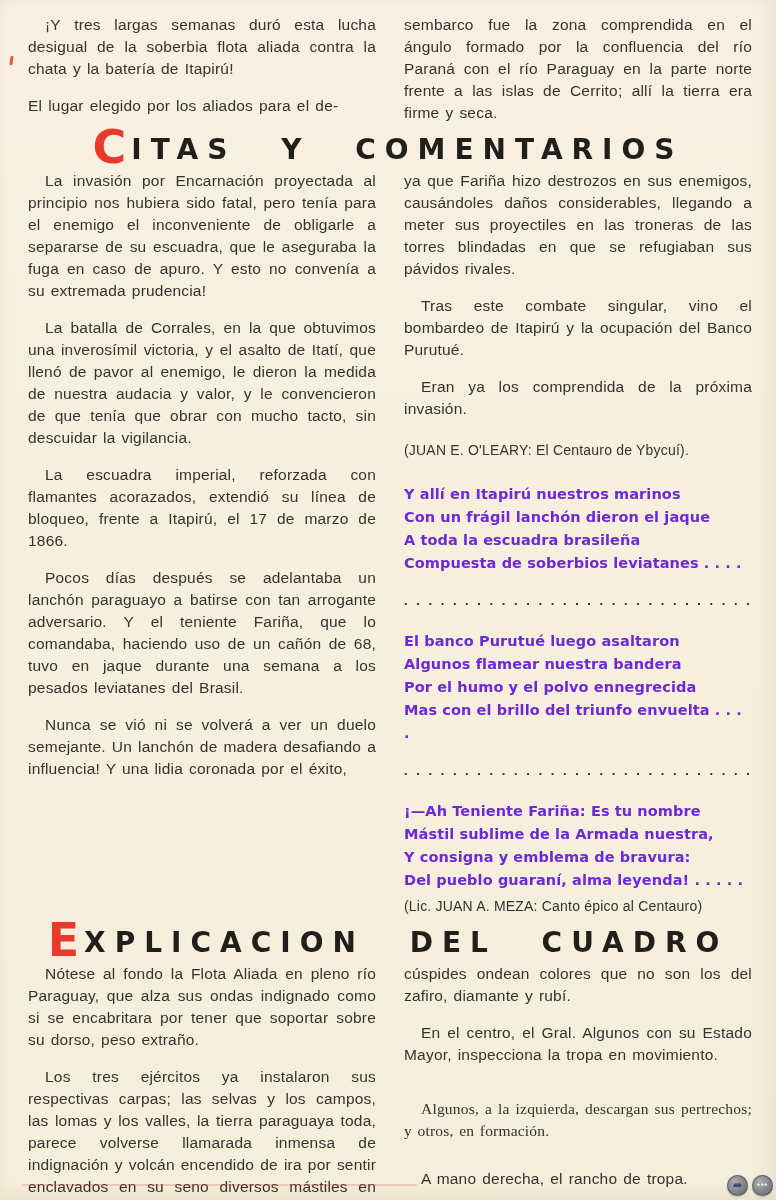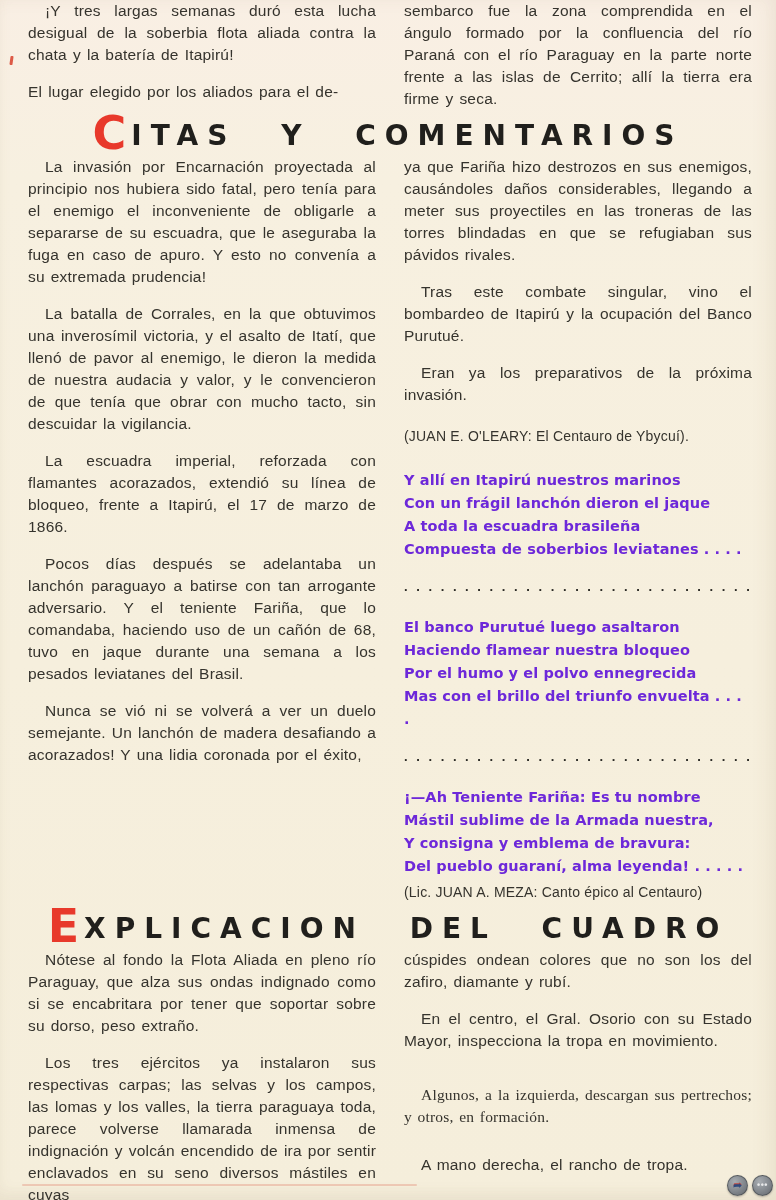--- a/index.html
+++ b/index.html
@@ -23,21 +23,21 @@
     font-size: 15.5px;
     line-height: 22px;
     text-align: justify;
     text-indent: 17px;
     letter-spacing: 0.2px;
     word-spacing: 1.5px;
   }
   p.para.no-indent { text-indent: 0; }
   p.para.last { margin-bottom: 0; }
 
-  .intro { }
+  .intro { padding-top: 14px; }
 
   h1.display {
     margin: 0; padding: 0;
     text-align: center;
     font-family: "DejaVu Sans", sans-serif;
     font-weight: bold;
     color: #201f1c;
     font-size: 28px;
     letter-spacing: 9px;
     word-spacing: 26px;
@@ -143,55 +143,55 @@
   </div>
 
   <h1 class="display h1-citas"><span class="initial">C</span><span>ITAS Y COMENTARIOS</span></h1>
 
   <div class="cols">
     <div class="col">
       <p class="para">La invasión por Encarnación proyectada al principio nos hubiera sido fatal, pero tenía para el enemigo el inconveniente de obligarle a separarse de su escuadra, que le aseguraba la fuga en caso de apuro. Y esto no convenía a su extremada prudencia!</p>
       <p class="para">La batalla de Corrales, en la que obtuvimos una inverosímil victoria, y el asalto de Itatí, que llenó de pavor al enemigo, le dieron la medida de nuestra audacia y valor, y le convencieron de que tenía que obrar con mucho tacto, sin descuidar la vigilancia.</p>
       <p class="para">La escuadra imperial, reforzada con flamantes acorazados, extendió su línea de bloqueo, frente a Itapirú, el 17 de marzo de 1866.</p>
       <p class="para">Pocos días después se adelantaba un lanchón paraguayo a batirse con tan arrogante adversario. Y el teniente Fariña, que lo comandaba, haciendo uso de un cañón de 68, tuvo en jaque durante una semana a los pesados leviatanes del Brasil.</p>
-      <p class="para last">Nunca se vió ni se volverá a ver un duelo semejante. Un lanchón de madera desafiando a acorazados! Y una lidia coronada por el éxito,</p>
+      <p class="para last">Nunca se vió ni se volverá a ver un duelo semejante. Un lanchón de madera desafiando a influencia! Y una lidia coronada por el éxito,</p>
     </div>
     <div class="col">
       <p class="para no-indent">ya que Fariña hizo destrozos en sus enemigos, causándoles daños considerables, llegando a meter sus proyectiles en las troneras de las torres blindadas en que se refugiaban sus pávidos rivales.</p>
       <p class="para">Tras este combate singular, vino el bombardeo de Itapirú y la ocupación del Banco Purutué.</p>
-      <p class="para">Eran ya los preparativos de la próxima invasión.</p>
+      <p class="para">Eran ya los comprendida de la próxima invasión.</p>
       <p class="citation">(JUAN E. O'LEARY: El Centauro de Ybycuí).</p>
       <div class="poem">Y allí en Itapirú nuestros marinos
 Con un frágil lanchón dieron el jaque
 A toda la escuadra brasileña
 Compuesta de soberbios leviatanes . . . .</div>
       <div class="dotted">. . . . . . . . . . . . . . . . . . . . . . . . . . . . . .</div>
       <div class="poem">El banco Purutué luego asaltaron
-Haciendo flamear nuestra bloqueo
+Algunos flamear nuestra bandera
 Por el humo y el polvo ennegrecida
 Mas con el brillo del triunfo envuelta . . . .</div>
       <div class="dotted">. . . . . . . . . . . . . . . . . . . . . . . . . . . . . .</div>
       <div class="poem">¡—Ah Teniente Fariña: Es tu nombre
 Mástil sublime de la Armada nuestra,
 Y consigna y emblema de bravura:
 Del pueblo guaraní, alma leyenda! . . . . .</div>
       <p class="citation meza">(Lic. JUAN A. MEZA: Canto épico al Centauro)</p>
     </div>
   </div>
 
   <h1 class="display h1-explicacion"><span class="initial">E</span><span>XPLICACION DEL CUADRO</span></h1>
 
   <div class="cols explicacion-cols">
     <div class="col">
       <p class="para">Nótese al fondo la Flota Aliada en pleno río Paraguay, que alza sus ondas indignado como si se encabritara por tener que soportar sobre su dorso, peso extraño.</p>
       <p class="para last">Los tres ejércitos ya instalaron sus respectivas carpas; las selvas y los campos, las lomas y los valles, la tierra paraguaya toda, parece volverse llamarada inmensa de indignación y volcán encendido de ira por sentir enclavados en su seno diversos mástiles en cuyas</p>
     </div>
     <div class="col col-right">
       <p class="para no-indent">cúspides ondean colores que no son los del zafiro, diamante y rubí.</p>
-      <p class="para">En el centro, el Gral. Osorio con su Estado Mayor, inspecciona la tropa en movimiento.</p>
+      <p class="para">En el centro, el Gral. Algunos con su Estado Mayor, inspecciona la tropa en movimiento.</p>
       <p class="para gap-lg">Algunos, a la izquierda, descargan sus pertrechos; y otros, en formación.</p>
       <p class="para gap-md last">A mano derecha, el rancho de tropa.</p>
     </div>
   </div>
 
   <span class="artifact-line"></span>
 
   <div class="float-buttons">
     <div class="float-btn">
       <span class="glyph-share">➦</span>

